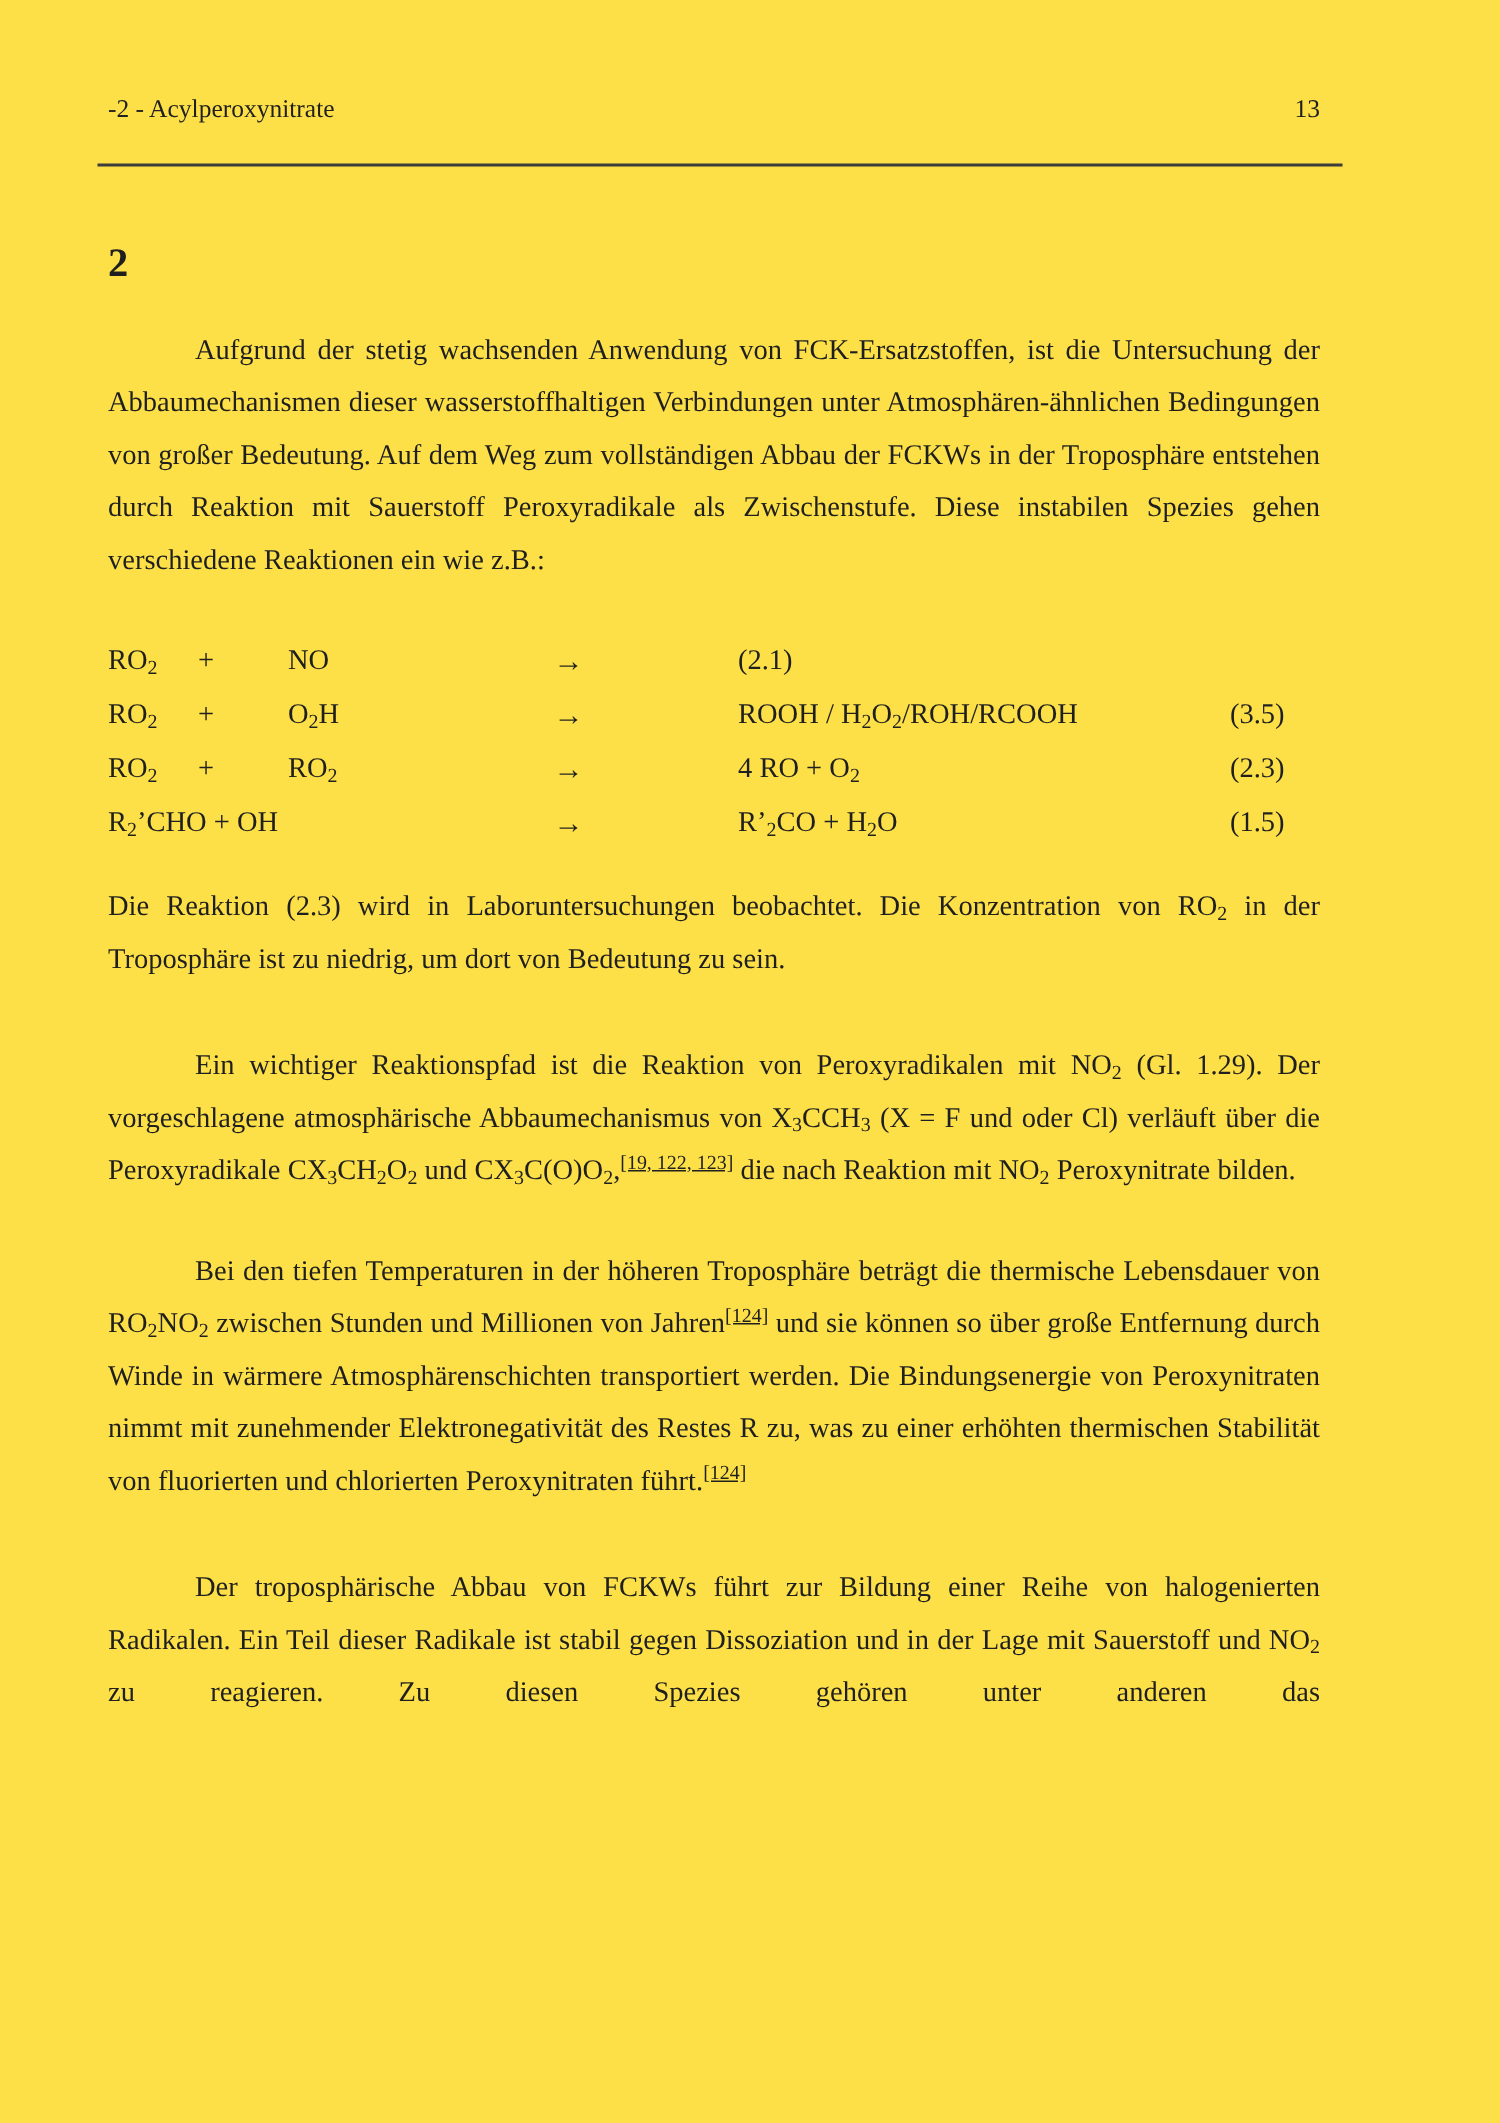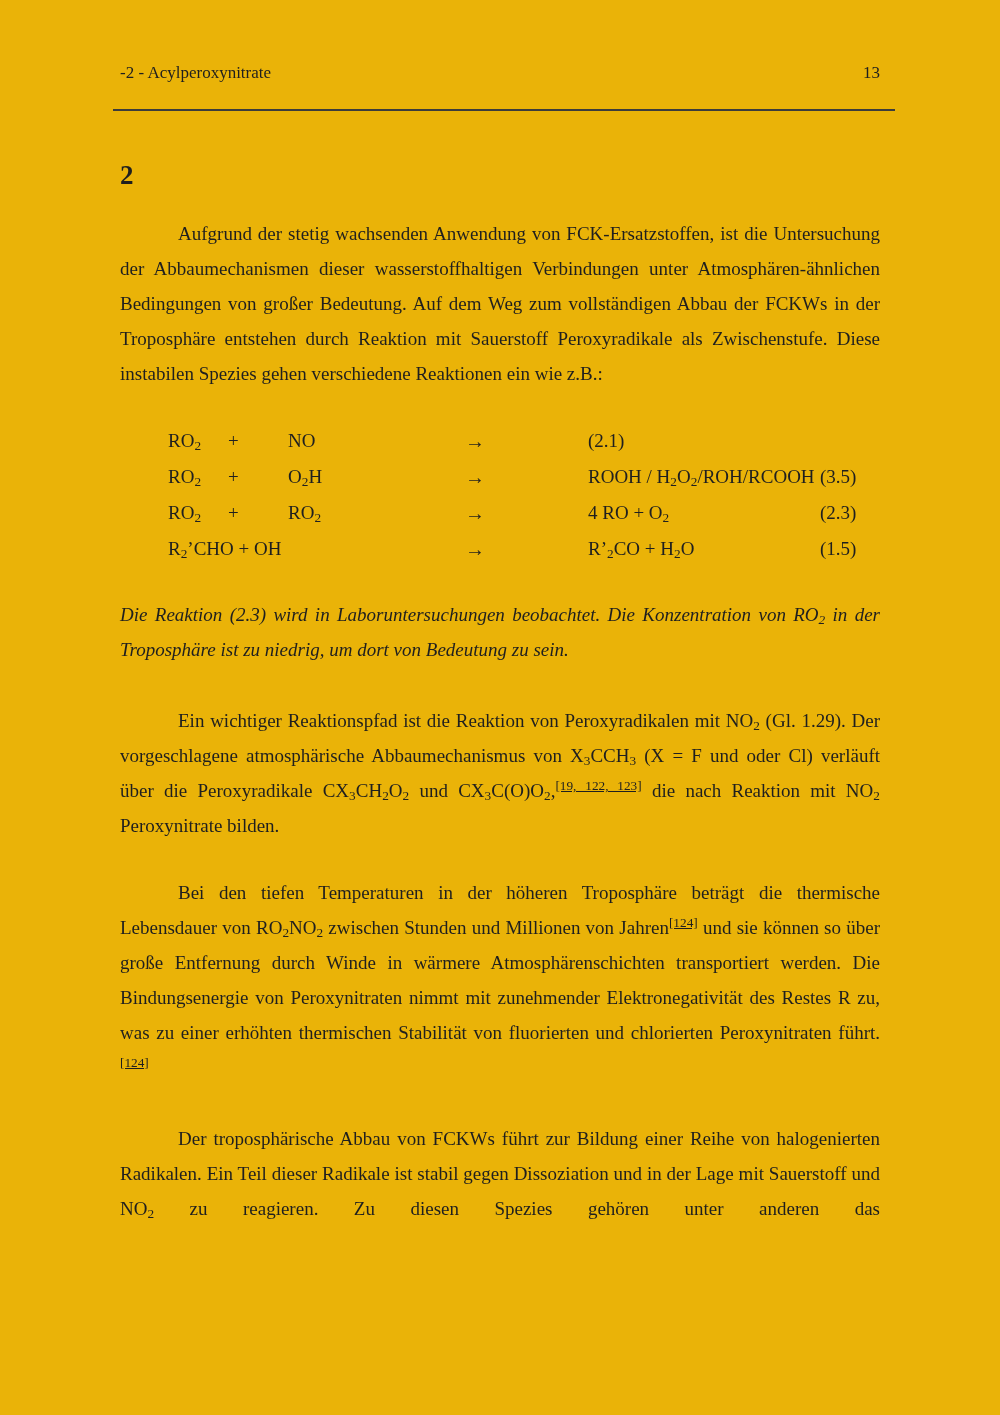--- a/index.html
+++ b/index.html
@@ -11,22 +11,22 @@
     width: 1000px;
     height: 1415px;
     font-family: "Liberation Serif", "DejaVu Serif", serif;
     color: #1f1f1f;
   }
   .page {
     position: relative;
     width: 1000px;
     height: 1415px;
     box-sizing: border-box;
-    padding: 62px 120px 0 120px;
-    background: #eab308;
+    padding: 62px 120px 0 72px;
+    background: #fde047;
     overflow: hidden;
   }
   .running-header {
     display: flex;
     justify-content: space-between;
     align-items: baseline;
     font-size: 17px;
     line-height: 21px;
   }
   .header-rule {
@@ -45,22 +45,22 @@
   .chapter-number { width: 58px; flex: 0 0 58px; }
   .body-par {
     margin: 0;
     font-size: 19px;
     line-height: 35px;
     text-align: justify;
   }
   .indent { text-indent: 58px; }
   .justify-last { text-align-last: justify; }
   #paragraph-intro        { margin-top: 25px; }
-  .equations              { margin-top: 32px; margin-left: 48px; }
-  #paragraph-reaction-note{ margin-top: 30px; font-style: italic; }
+  .equations              { margin-top: 32px; }
+  #paragraph-reaction-note{ margin-top: 20px; }
   #paragraph-reaction-path{ margin-top: 36px; }
   #paragraph-lifetime     { margin-top: 32px; }
   #paragraph-tropospheric { margin-top: 36px; }
   .eq-row {
     display: grid;
     grid-template-columns: 60px 60px 177px 123px 1fr 60px;
     font-size: 19px;
     line-height: 36px;
     white-space: nowrap;
   }

